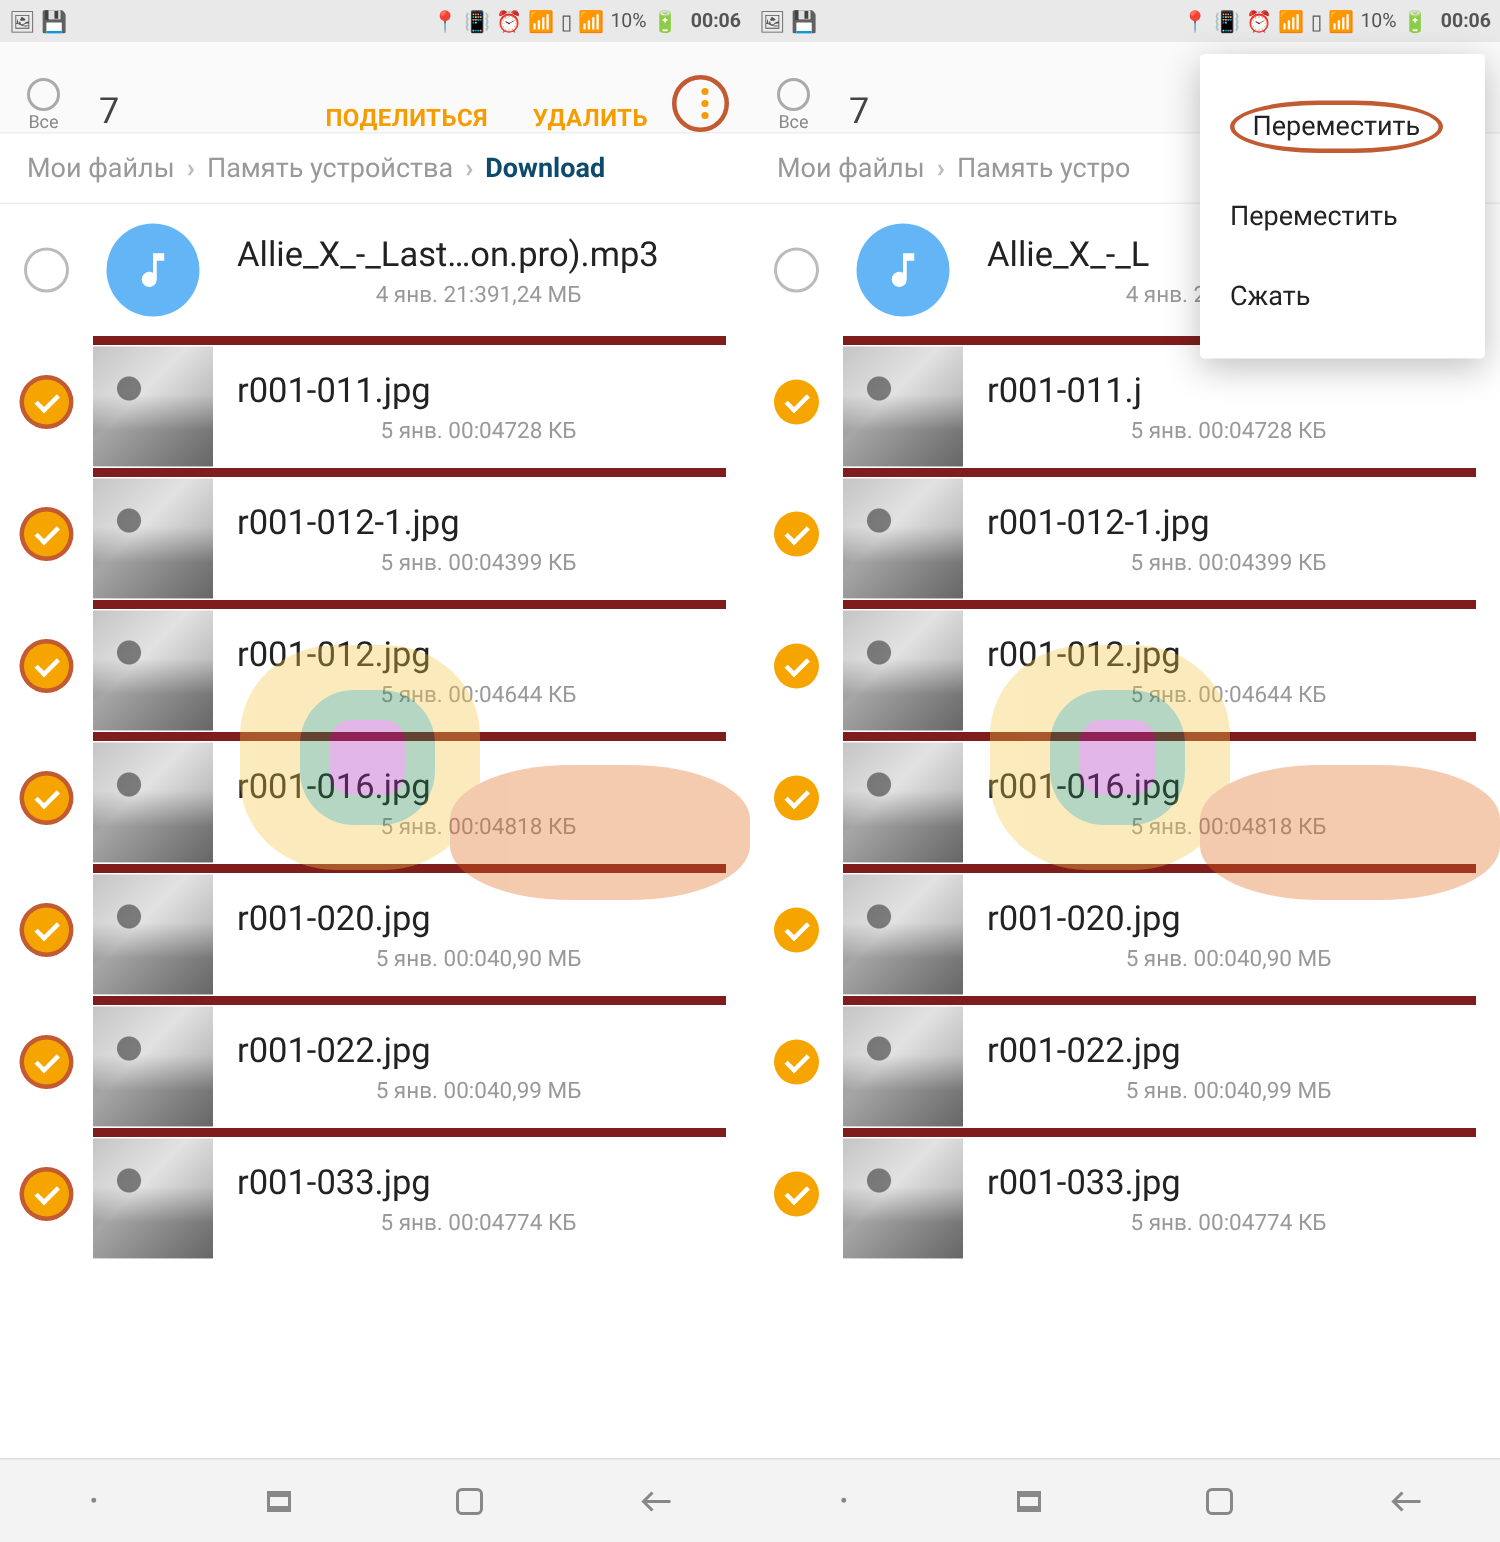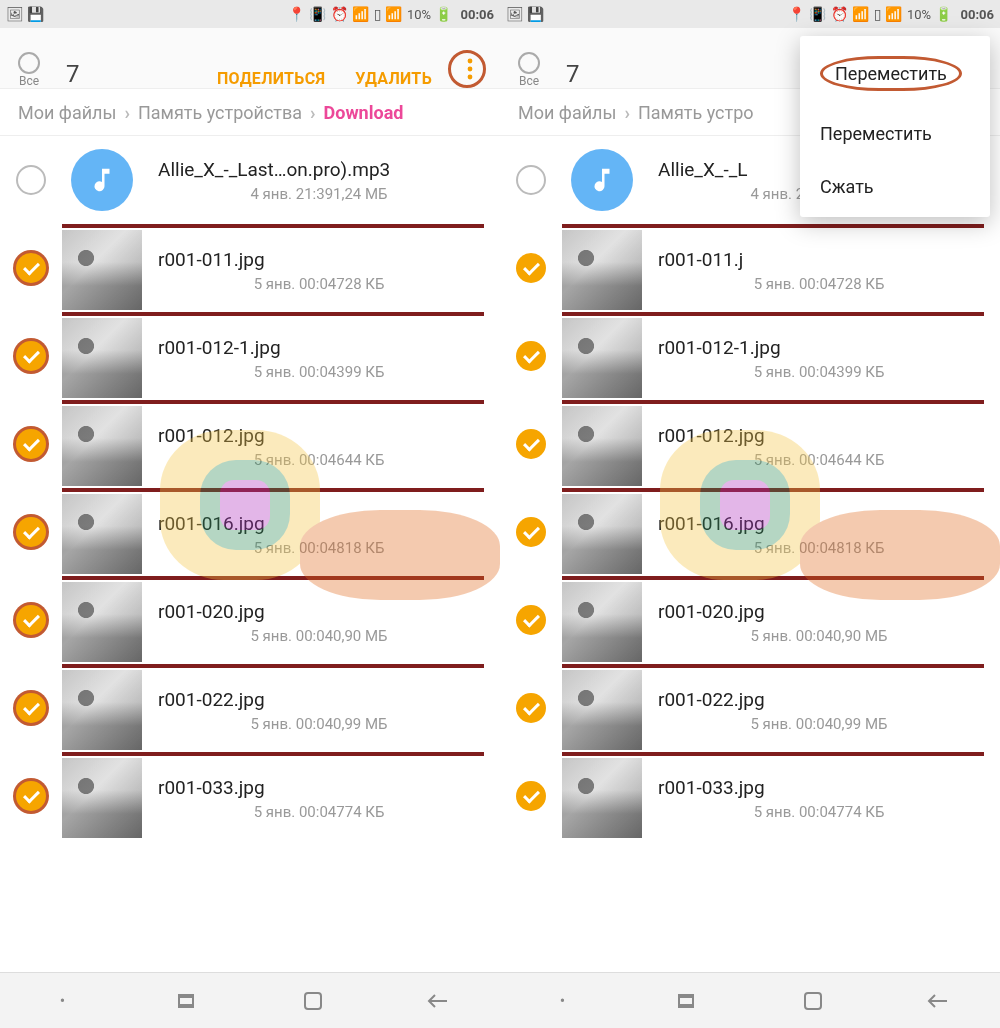--- a/index.html
+++ b/index.html
@@ -89,30 +89,30 @@
     border-top: 1px solid #eee;
     border-bottom: 1px solid #eee;
     display: flex;
     align-items: center;
     padding: 0 18px;
     gap: 8px;
     font-size: 18px;
     color: #999;
   }
   .breadcrumb .sep { color: #bbb; font-weight: 700; }
-  .breadcrumb .current { color: #ec4899; font-weight: 700; }
+  .breadcrumb .current { color: #0c4a6e; font-weight: 700; }
   
   .list { flex: 1; overflow: hidden; background: #fff; }
   .row {
     display: flex;
     align-items: center;
     height: 88px;
     padding: 0 16px 0 16px;
   }
-  .row + .row .row-main { border-top: 4px solid #7f1d1d; }
+  .row + .row .row-main { border-top: 6px solid #7f1d1d; }
   .row-main {
     display:flex; align-items:center; height:100%; flex:1;
     margin-left: 16px;
   }
   .chk {
     width: 30px; height: 30px;
     border-radius: 50%;
     flex-shrink: 0;
     display:flex; align-items:center; justify-content:center;
   }
@@ -152,42 +152,42 @@
     overflow:hidden;
   }
   .thumb.photo::before{
     content:"";
     position:absolute; inset:0;
     background:
       radial-gradient(circle at 30% 35%, rgba(0,0,0,.45) 0 10%, transparent 11%),
       linear-gradient(180deg, rgba(255,255,255,.15) 0 40%, rgba(0,0,0,.25) 70%);
   }
   .meta { flex: 1; padding-left: 16px; display:flex; flex-direction:column; justify-content:center; }
-  .fname { font-size: 19px; color: #222; }
+  .fname { font-size: 23px; color: #222; }
   .sub { display:flex; justify-content:center; font-size:15px; color:#999; margin-top:4px; padding-right:4px;}
   
   .navbar {
     height: 56px;
     background: #f3f3f3;
     display: flex;
     align-items: center;
     justify-content: space-around;
     border-top: 1px solid #ddd;
   }
   .nav-btn { width: 26px; height: 26px; display:flex; align-items:center; justify-content:center; color:#888;}
   
   .menu {
     position: absolute;
     top: 36px;
     right: 10px;
     width: 190px;
     background: #fff;
     box-shadow: 0 6px 24px rgba(0,0,0,.25);
     border-radius: 3px;
-    padding: 4px 0;
+    padding: 15px 0;
     z-index: 10;
   }
   .menu-item {
     padding: 16px 20px;
     font-size: 18px;
     color: #222;
   }
   .menu-item.hl span {
     border: 3px solid #c25a32;
     border-radius: 50%/60%;

